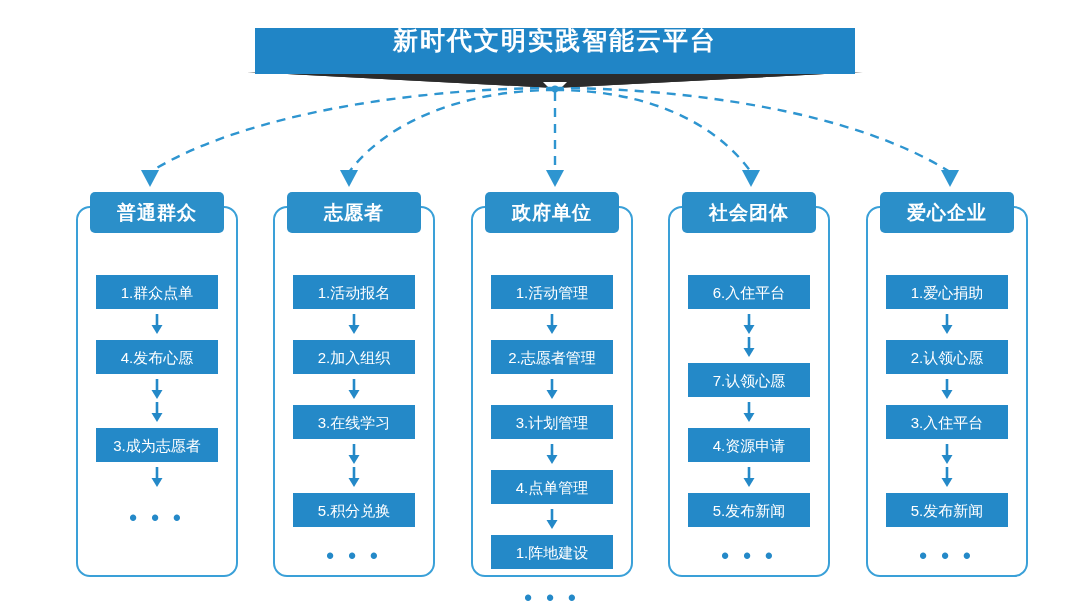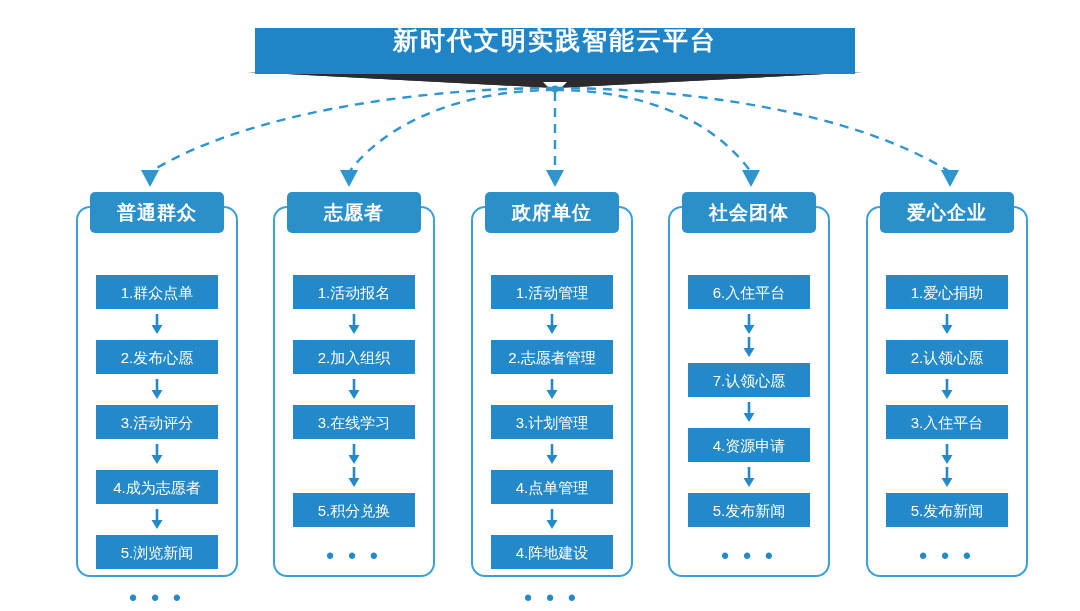--- a/index.html
+++ b/index.html
@@ -224,48 +224,42 @@
         <div class="item">
             <span class="item-label">1.群众点单</span>
           </div>
         <div class="arrow-gap">
             <svg width="14" height="23" viewBox="0 0 14 23">
               <line x1="7" y1="1" x2="7" y2="13" stroke="#2489c8" stroke-width="2.6"></line>
               <path d="M1.5,12 L12.5,12 L7,21 Z" fill="#2489c8"></path>
             </svg>
           </div>
         <div class="item">
-            <span class="item-label">2.发布心愿</span>
-          </div>
-        <div class="arrow-gap">
-            <svg width="14" height="23" viewBox="0 0 14 23">
-              <line x1="7" y1="1" x2="7" y2="13" stroke="#2489c8" stroke-width="2.6"></line>
-              <path d="M1.5,12 L12.5,12 L7,21 Z" fill="#2489c8"></path>
-            </svg>
-          </div>
-        <div class="item">
-            <span class="item-label">3.活动评分</span>
-          </div>
-        <div class="arrow-gap">
-            <svg width="14" height="23" viewBox="0 0 14 23">
-              <line x1="7" y1="1" x2="7" y2="13" stroke="#2489c8" stroke-width="2.6"></line>
-              <path d="M1.5,12 L12.5,12 L7,21 Z" fill="#2489c8"></path>
-            </svg>
-          </div>
-        <div class="item">
-            <span class="item-label">4.成为志愿者</span>
-          </div>
-        <div class="arrow-gap">
-            <svg width="14" height="23" viewBox="0 0 14 23">
-              <line x1="7" y1="1" x2="7" y2="13" stroke="#2489c8" stroke-width="2.6"></line>
-              <path d="M1.5,12 L12.5,12 L7,21 Z" fill="#2489c8"></path>
-            </svg>
-          </div>
-        <div class="item">
-            <span class="item-label">5.浏览新闻</span>
+            <span class="item-label">4.发布心愿</span>
+          </div>
+        <div class="arrow-gap">
+            <svg width="14" height="23" viewBox="0 0 14 23">
+              <line x1="7" y1="1" x2="7" y2="13" stroke="#2489c8" stroke-width="2.6"></line>
+              <path d="M1.5,12 L12.5,12 L7,21 Z" fill="#2489c8"></path>
+            </svg>
+          </div>
+        <div class="arrow-gap">
+            <svg width="14" height="23" viewBox="0 0 14 23">
+              <line x1="7" y1="1" x2="7" y2="13" stroke="#2489c8" stroke-width="2.6"></line>
+              <path d="M1.5,12 L12.5,12 L7,21 Z" fill="#2489c8"></path>
+            </svg>
+          </div>
+        <div class="item">
+            <span class="item-label">3.成为志愿者</span>
+          </div>
+        <div class="arrow-gap">
+            <svg width="14" height="23" viewBox="0 0 14 23">
+              <line x1="7" y1="1" x2="7" y2="13" stroke="#2489c8" stroke-width="2.6"></line>
+              <path d="M1.5,12 L12.5,12 L7,21 Z" fill="#2489c8"></path>
+            </svg>
           </div>
         <div class="ellipsis">• • •</div>
       </div>
     </div>
 
     <div class="column" style="left:266px;">
       <div class="card-frame"></div>
       <div class="frame-gap"></div>
       <div class="col-header">
         <span class="col-header-label">志愿者</span>
@@ -348,21 +342,21 @@
         <div class="item">
             <span class="item-label">4.点单管理</span>
           </div>
         <div class="arrow-gap">
             <svg width="14" height="23" viewBox="0 0 14 23">
               <line x1="7" y1="1" x2="7" y2="13" stroke="#2489c8" stroke-width="2.6"></line>
               <path d="M1.5,12 L12.5,12 L7,21 Z" fill="#2489c8"></path>
             </svg>
           </div>
         <div class="item">
-            <span class="item-label">4.阵地建设</span>
+            <span class="item-label">1.阵地建设</span>
           </div>
         <div class="ellipsis">• • •</div>
       </div>
     </div>
 
     <div class="column" style="left:661px;">
       <div class="card-frame"></div>
       <div class="frame-gap"></div>
       <div class="col-header">
         <span class="col-header-label">社会团体</span>

